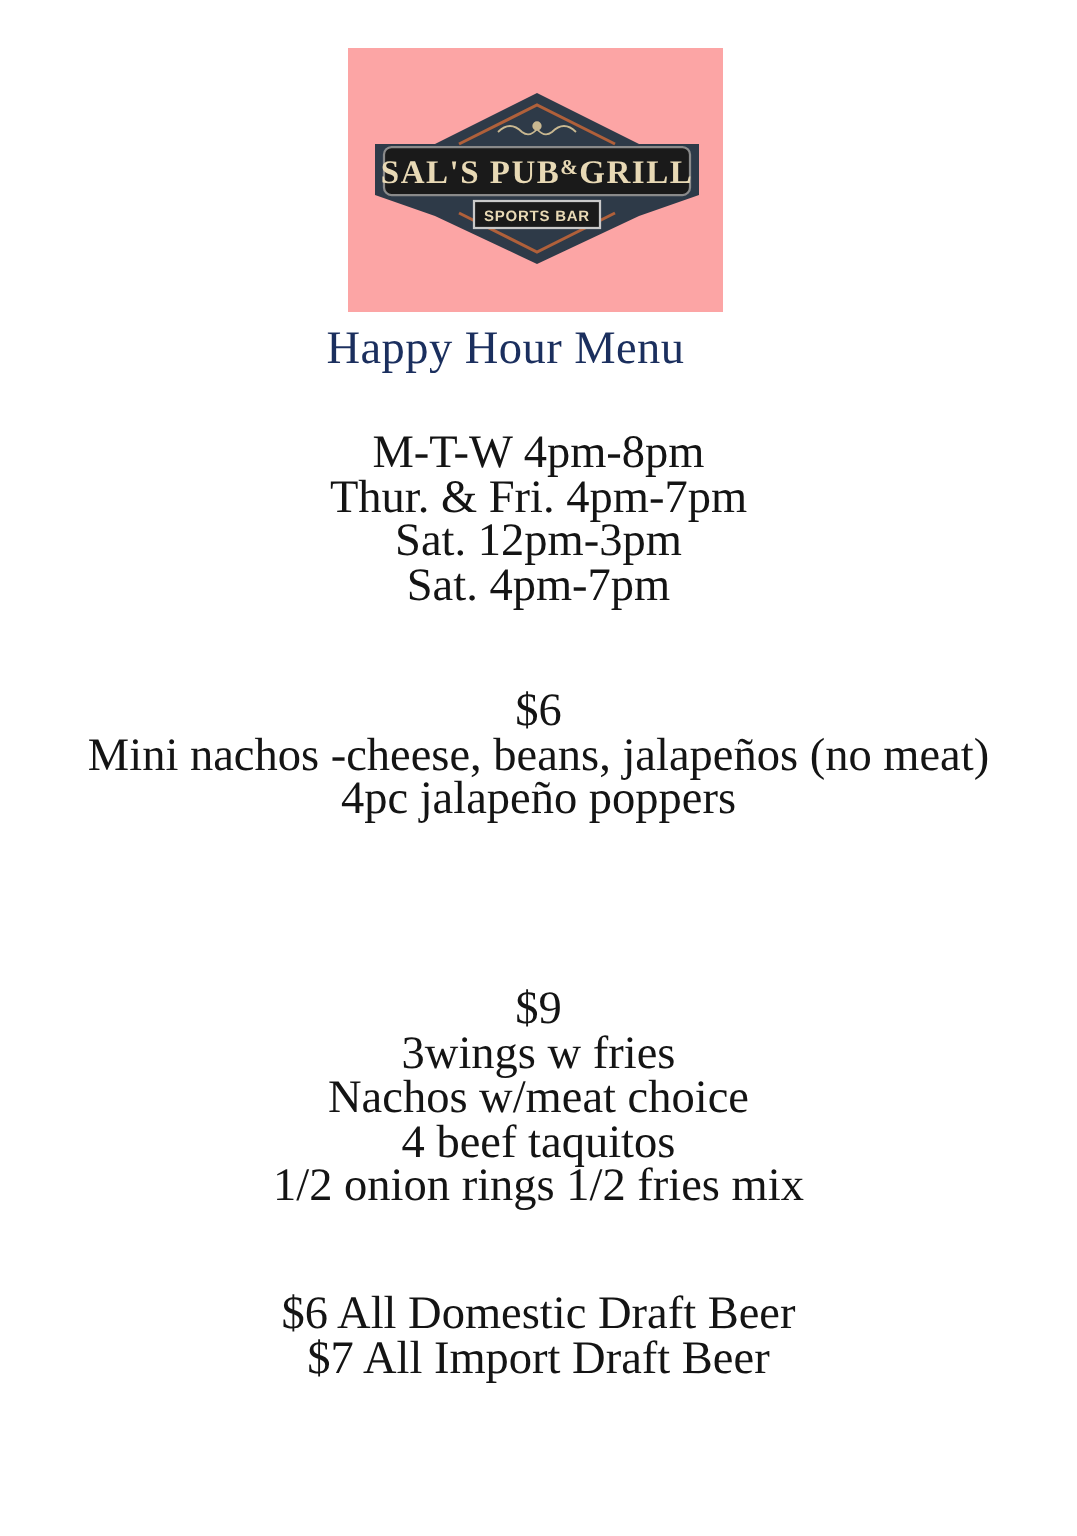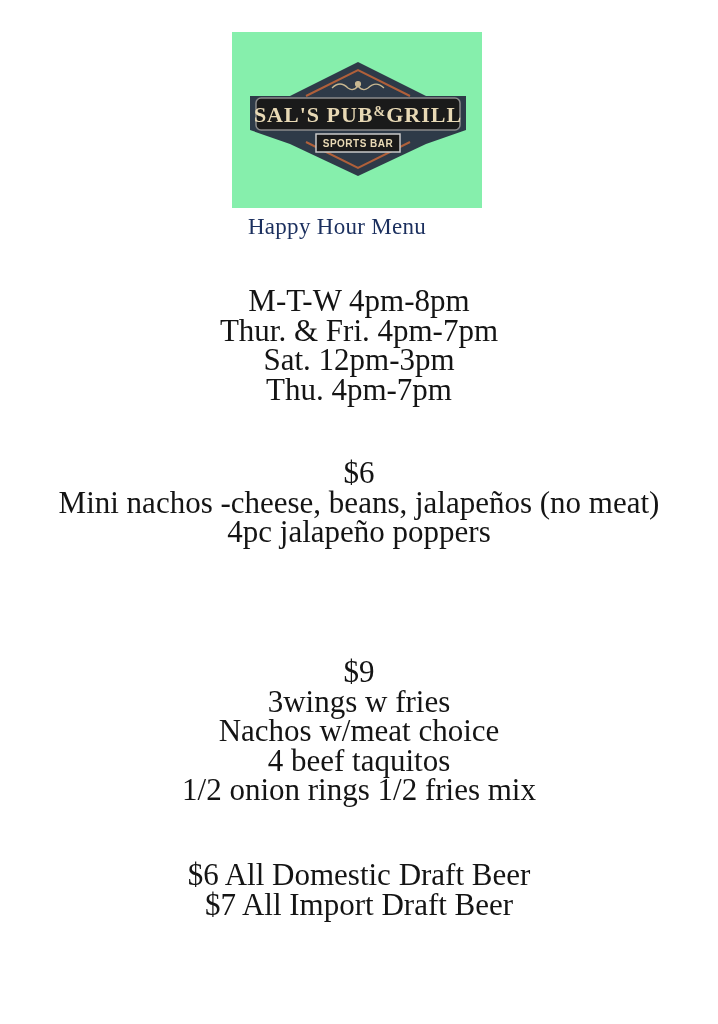--- a/index.html
+++ b/index.html
@@ -1,19 +1,19 @@
 <!DOCTYPE html>
 <html><head>
 <meta charset="utf-8">
 <style>
   html, body { margin: 0; padding: 0; background: #ffffff; }
   body { width: 718px; height: 1024px; position: relative; overflow: hidden; font-family: "Liberation Serif", serif; color: #111111; }
-  .logo-box { position: absolute; left: 232px; top: 32px; width: 250px; height: 176px; background: #86efac; }
+  .logo-box { position: absolute; left: 232px; top: 32px; width: 250px; height: 176px; background: #fca5a5; }
   .logo-svg { position: absolute; left: 14px; top: 28px; }
-  .title { position: absolute; left: 0; width: 674px; top: 214px; text-align: center; font-family: "Liberation Serif", "DejaVu Serif", serif; font-size: 23px; color: #1b2f5e; letter-spacing: 0.3px; }
+  .title { position: absolute; left: 0; width: 674px; top: 214px; text-align: center; font-family: "Liberation Serif", "DejaVu Serif", serif; font-size: 31px; color: #1b2f5e; letter-spacing: 0.3px; }
   .block { position: absolute; left: 0; width: 718px; text-align: center; font-size: 31px; line-height: 29.6px; color: #141414; }
   .hours { top: 286px; }
   .six { top: 458px; }
   .nine { top: 657px; }
   .beer { top: 860px; }
   .line { display: block; white-space: nowrap; }
 </style>
 </head>
 <body>
 
@@ -38,21 +38,21 @@
     <text x="112" y="87" text-anchor="middle" font-family="Liberation Sans, sans-serif" font-size="10" font-weight="bold" fill="#e8d9b5" letter-spacing="0.5">SPORTS BAR</text>
   </svg>
 </div>
 
 <div class="title">Happy Hour Menu</div>
 
 <div class="block hours">
   <span class="line">M-T-W 4pm-8pm</span>
   <span class="line">Thur. &amp; Fri. 4pm-7pm</span>
   <span class="line">Sat. 12pm-3pm</span>
-  <span class="line">Thu. 4pm-7pm</span>
+  <span class="line">Sat. 4pm-7pm</span>
 </div>
 
 <div class="block six">
   <span class="line">$6</span>
   <span class="line">Mini nachos -cheese, beans, jalapeños (no meat)</span>
   <span class="line">4pc jalapeño poppers</span>
 </div>
 
 <div class="block nine">
   <span class="line">$9</span>

